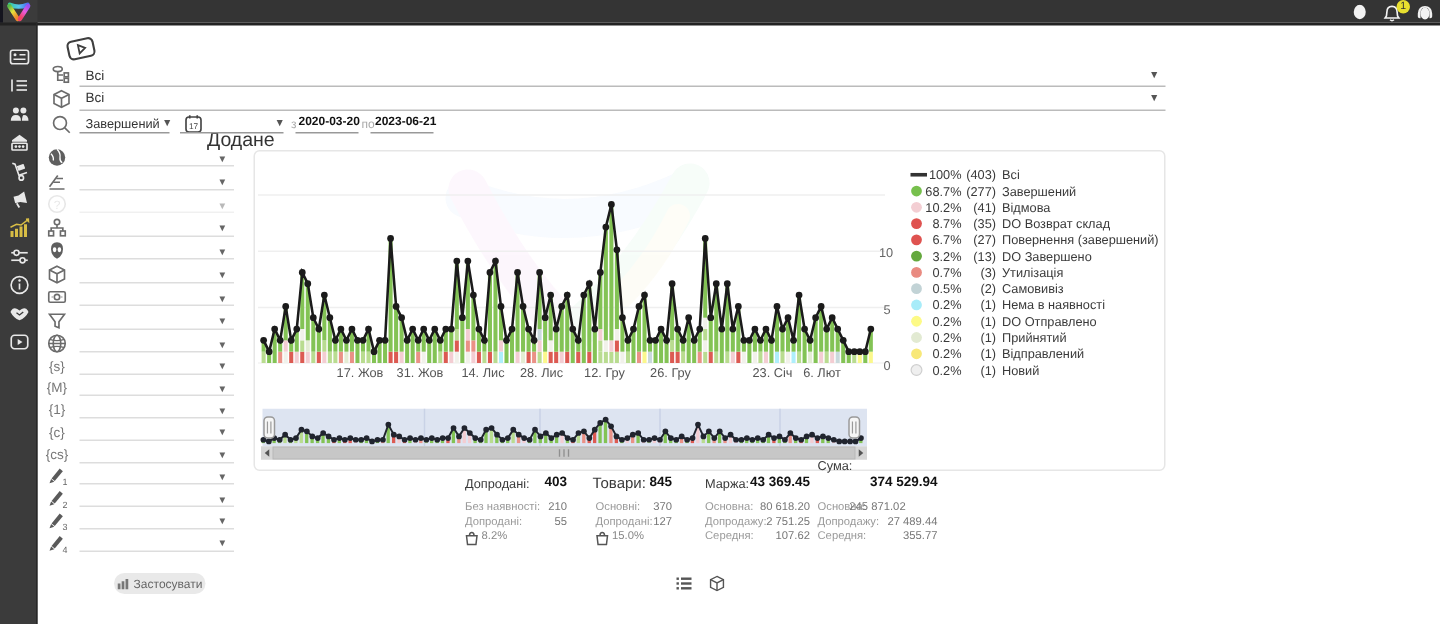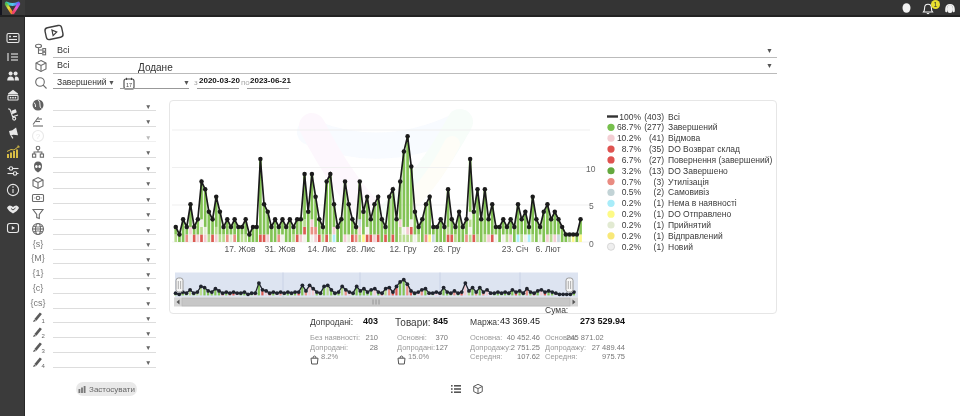--- a/index.html
+++ b/index.html
@@ -140,21 +140,21 @@
     </svg></div>
 <div style="position:absolute;left:57px;top:76.5px;font-size:8.5px;color:#333">Завершений</div>
 <div style="position:absolute;left:108px;top:78.5px" class="ar">▼</div>
 <div style="position:absolute;left:53px;top:88px;width:60px;border-bottom:1px solid #999"></div>
 <div style="position:absolute;left:123px;top:75.5px"><svg width="12" height="13" viewBox="0 0 12 13" fill="none" stroke="#444" stroke-width="1.1">
       <rect x="1" y="2" width="10" height="10" rx="2"></rect>
       <line x1="3.5" y1="0.8" x2="3.5" y2="3"></line>
       <line x1="8.5" y1="0.8" x2="8.5" y2="3"></line>
       <text x="6" y="10" font-size="5.5" fill="#444" stroke="none" text-anchor="middle">17</text>
     </svg></div>
-<div style="position:absolute;left:138px;top:62px;font-size:10px;color:#333">Додане</div>
+<div style="position:absolute;left:138px;top:85px;font-size:13px;color:#333">Додане</div>
 <div style="position:absolute;left:183px;top:78.5px" class="ar">▼</div>
 <div style="position:absolute;left:120px;top:88px;width:69px;border-bottom:1px solid #999"></div>
 <div style="position:absolute;left:194px;top:78px;font-size:8px;color:#aaa">з</div>
 <div style="position:absolute;left:199px;top:76px;font-size:8px;color:#111;font-weight:bold">2020-03-20</div>
 <div style="position:absolute;left:197px;top:88px;width:42px;border-bottom:1px solid #999"></div>
 <div style="position:absolute;left:241px;top:78px;font-size:8px;color:#aaa">по</div>
 <div style="position:absolute;left:250px;top:76px;font-size:8px;color:#111;font-weight:bold">2023-06-21</div>
 <div style="position:absolute;left:247px;top:88px;width:42px;border-bottom:1px solid #999"></div>
 <div style="position:absolute;left:31px;top:98.0px;width:14px;height:14px;display:flex;align-items:center;justify-content:center">
     <svg width="14" height="14" viewBox="0 0 14 14" fill="none" stroke="#6b6b6b" stroke-width="1.1">
@@ -959,53 +959,53 @@
           <line x1="206" y1="197.5" x2="206" y2="202.5"></line>
           <line x1="209" y1="197.5" x2="209" y2="202.5"></line>
 </g>
 </svg></div>
 </div>
 <div style="position:absolute;left:310px;top:317px;font-size:8.5px;color:#3a3a3a">Допродані:</div>
 <div style="position:absolute;left:310px;top:315.5px;width:68px;text-align:right;font-size:9px;color:#111;font-weight:bold">403</div>
 <div style="position:absolute;left:310px;top:333px;font-size:7.5px;color:#9a9a9a">Без наявності:</div>
 <div style="position:absolute;left:310px;top:333px;width:68px;text-align:right;font-size:7.5px;color:#777">210</div>
 <div style="position:absolute;left:310px;top:342.7px;font-size:7.5px;color:#9a9a9a">Допродані:</div>
-<div style="position:absolute;left:310px;top:342.7px;width:68px;text-align:right;font-size:7.5px;color:#777">28</div>
+<div style="position:absolute;left:310px;top:342.7px;width:68px;text-align:right;font-size:7.5px;color:#777">55</div>
 <div style="position:absolute;left:310px;top:351.4px"><svg width="9" height="10" viewBox="0 0 9 10" fill="none" stroke="#555" stroke-width="1">
       <path d="M1 3.2 L8 3.2 L7.3 9 L1.7 9 Z"></path>
       <path d="M3 3 Q3 1 4.5 1 Q6 1 6 3"></path>
     </svg></div>
 <div style="position:absolute;left:321px;top:352.4px;font-size:7.5px;color:#888">8.2%</div>
 <div style="position:absolute;left:395px;top:317px;font-size:10px;color:#3a3a3a">Товари:</div>
 <div style="position:absolute;left:397px;top:315.5px;width:51px;text-align:right;font-size:9px;color:#111;font-weight:bold">845</div>
 <div style="position:absolute;left:397px;top:333px;font-size:7.5px;color:#9a9a9a">Основні:</div>
 <div style="position:absolute;left:397px;top:333px;width:51px;text-align:right;font-size:7.5px;color:#777">370</div>
 <div style="position:absolute;left:397px;top:342.7px;font-size:7.5px;color:#9a9a9a">Допродані:</div>
 <div style="position:absolute;left:397px;top:342.7px;width:51px;text-align:right;font-size:7.5px;color:#777">127</div>
 <div style="position:absolute;left:397px;top:351.4px"><svg width="9" height="10" viewBox="0 0 9 10" fill="none" stroke="#555" stroke-width="1">
       <path d="M1 3.2 L8 3.2 L7.3 9 L1.7 9 Z"></path>
       <path d="M3 3 Q3 1 4.5 1 Q6 1 6 3"></path>
     </svg></div>
 <div style="position:absolute;left:408px;top:352.4px;font-size:7.5px;color:#888">15.0%</div>
 <div style="position:absolute;left:470px;top:317px;font-size:8.5px;color:#3a3a3a">Маржа:</div>
-<div style="position:absolute;left:470px;top:315.5px;width:70px;text-align:right;font-size:9px;color:#111;font-weight:normal">43 369.45</div>
+<div style="position:absolute;left:470px;top:315.5px;width:70px;text-align:right;font-size:9px;color:#111;font-weight:bold">43 369.45</div>
 <div style="position:absolute;left:470px;top:333px;font-size:7.5px;color:#9a9a9a">Основна:</div>
-<div style="position:absolute;left:470px;top:333px;width:70px;text-align:right;font-size:7.5px;color:#777">40 452.46</div>
+<div style="position:absolute;left:470px;top:333px;width:70px;text-align:right;font-size:7.5px;color:#777">80 618.20</div>
 <div style="position:absolute;left:470px;top:342.7px;font-size:7.5px;color:#9a9a9a">Допродажу:</div>
 <div style="position:absolute;left:470px;top:342.7px;width:70px;text-align:right;font-size:7.5px;color:#777">2 751.25</div>
 <div style="position:absolute;left:470px;top:352.4px;font-size:7.5px;color:#9a9a9a">Середня:</div>
 <div style="position:absolute;left:470px;top:352.4px;width:70px;text-align:right;font-size:7.5px;color:#777">107.62</div>
 <div style="position:absolute;left:545px;top:305px;font-size:8.5px;color:#3a3a3a">Сума:</div>
-<div style="position:absolute;left:545px;top:315.5px;width:80px;text-align:right;font-size:9px;color:#111;font-weight:bold">273 529.94</div>
+<div style="position:absolute;left:545px;top:315.5px;width:80px;text-align:right;font-size:9px;color:#111;font-weight:bold">374 529.94</div>
 <div style="position:absolute;left:545px;top:333px;font-size:7.5px;color:#9a9a9a">Основна:</div>
 <div style="position:absolute;left:545px;top:333px;width:80px;text-align:center;font-size:7.5px;color:#777">245 871.02</div>
 <div style="position:absolute;left:545px;top:342.7px;font-size:7.5px;color:#9a9a9a">Допродажу:</div>
 <div style="position:absolute;left:545px;top:342.7px;width:80px;text-align:right;font-size:7.5px;color:#777">27 489.44</div>
 <div style="position:absolute;left:545px;top:352.4px;font-size:7.5px;color:#9a9a9a">Середня:</div>
-<div style="position:absolute;left:545px;top:352.4px;width:80px;text-align:right;font-size:7.5px;color:#777">975.75</div>
+<div style="position:absolute;left:545px;top:352.4px;width:80px;text-align:right;font-size:7.5px;color:#777">355.77</div>
 <svg style="position:absolute;left:450px;top:383px" width="12" height="12" viewBox="0 0 12 12" fill="#555">
     <rect x="1" y="2" width="1.6" height="1.6"></rect>
     <rect x="4" y="2" width="7" height="1.6"></rect>
     <rect x="1" y="5.2" width="1.6" height="1.6"></rect>
     <rect x="4" y="5.2" width="7" height="1.6"></rect>
     <rect x="1" y="8.4" width="1.6" height="1.6"></rect>
     <rect x="4" y="8.4" width="7" height="1.6"></rect>
   </svg>
 <svg style="position:absolute;left:472px;top:383px" width="12" height="12" viewBox="0 0 14 14" fill="none" stroke="#555" stroke-width="1.1">
     <path d="M7 1.5 L12 4 L12 10 L7 12.5 L2 10 L2 4 Z"></path>

